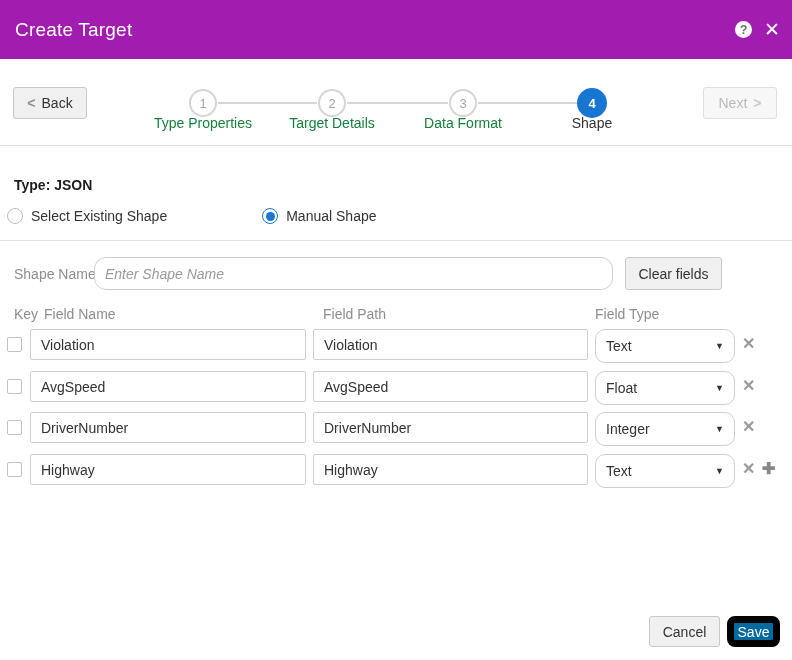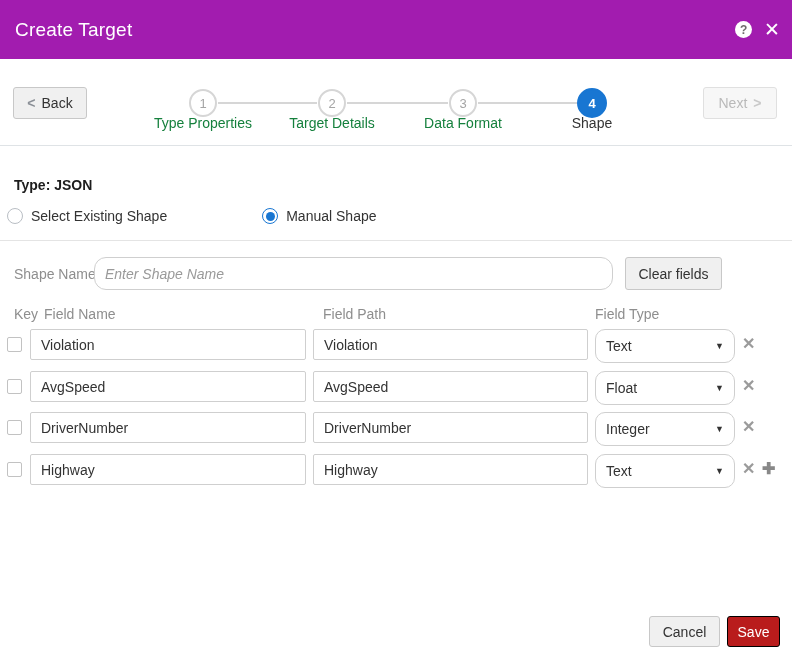--- a/index.html
+++ b/index.html
@@ -57,21 +57,21 @@
   .field-row .fname { position:absolute; left:30px; top:0; width:276px; height:31px; }
   .field-row .fpath { position:absolute; left:313px; top:0; width:275px; height:31px; }
   .row-input { border:1px solid #cfcfcf; border-radius:2px; padding:0 10px; font-size:14px; font-family:"Liberation Sans", sans-serif; color:#333; }
   .fselect { position:absolute; left:595px; top:0; width:140px; height:31px; border:1px solid #cfcfcf; border-radius:10px; background:#fff; display:flex; align-items:center; padding:16px 10px; font-size:14px; color:#333; cursor:pointer;gap:12px; }
   .fselect .arrow { margin-left:auto; font-size:9px; color:#333; }
   .remove-icon { position:absolute; left:742px; top:5px; font-size:16px; font-weight:bold; color:#9b9b9b; cursor:pointer; }
   .add-icon { position:absolute; left:762px; top:5px; font-size:16px; font-weight:bold; color:#888; cursor:pointer; }
 
   
   .cancel-btn { position:absolute; left:649px; top:616px; width:71px; height:31px; }
-  .save-btn { position:absolute; left:727px; top:616px; width:53px; height:31px; background:#b91c1c; border:1px solid #000000; color:#fff; font-size:14px; border-radius:3px; cursor:pointer; }
+  .save-btn { position:absolute; left:727px; top:616px; width:53px; height:31px; background:#0369a1; border:7px solid #000000; color:#fff; font-size:14px; border-radius:8px; cursor:pointer; }
 </style>
 </head>
 <body>
 
 <div class="dialog">
 
   <div class="header">
     <div class="header-title">Create Target</div>
     <div class="header-icons">
       <div class="help-icon">?</div>

